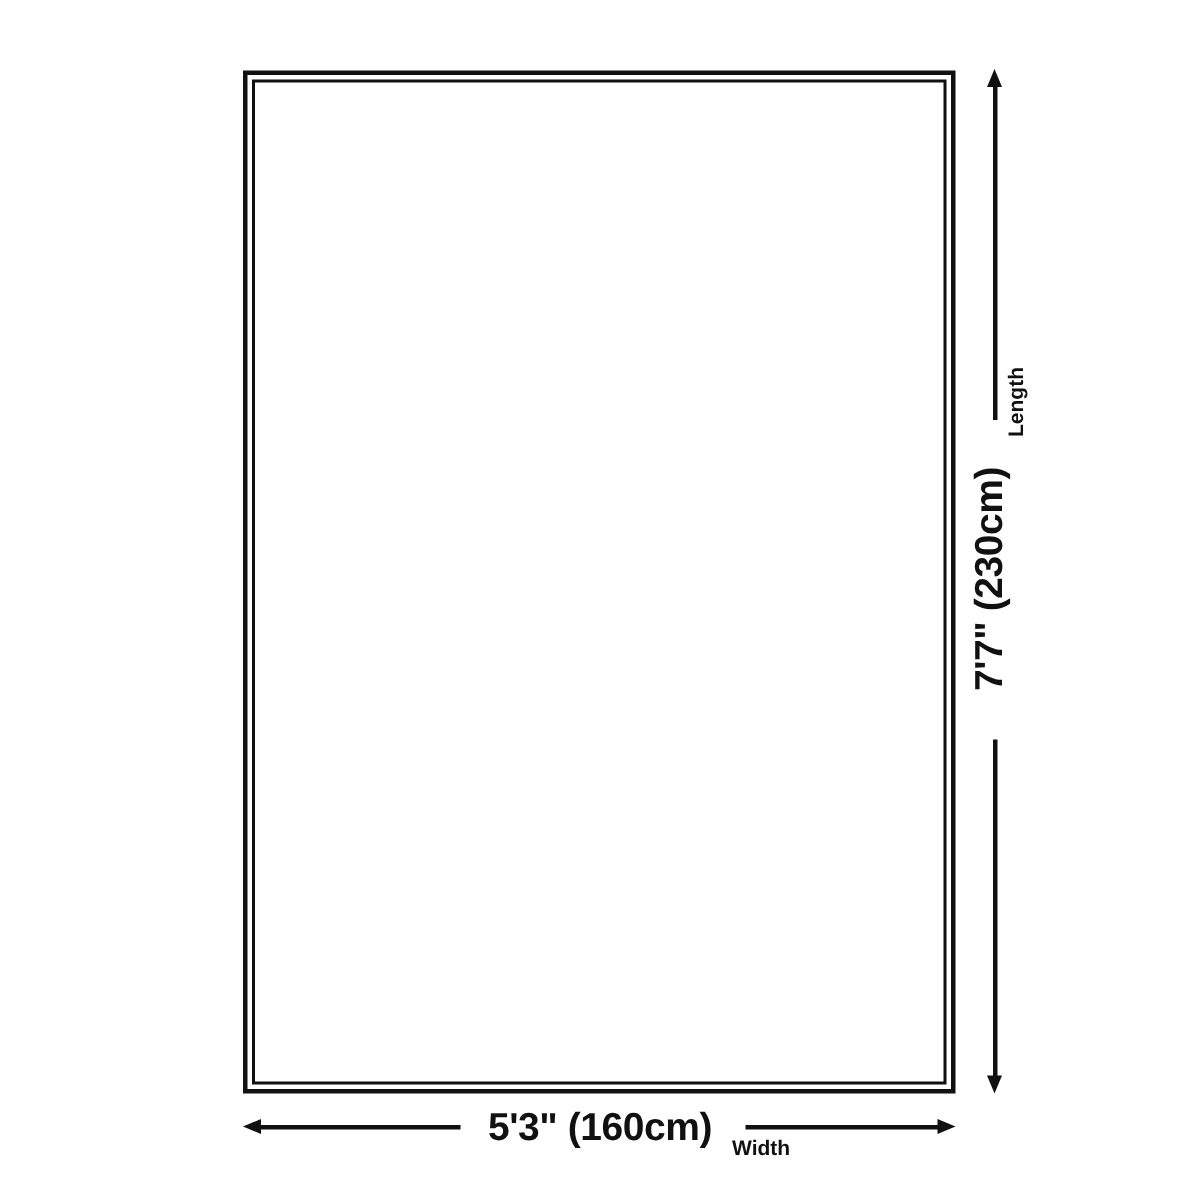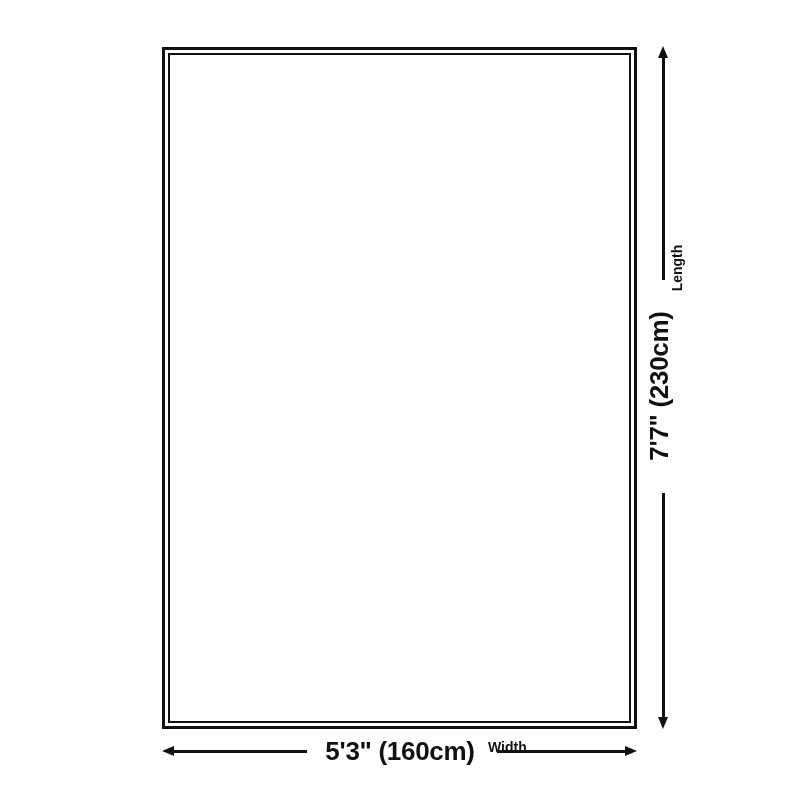--- a/index.html
+++ b/index.html
@@ -94,21 +94,21 @@
   }
   .length-value {
     left: 659px; top: 386px;
     transform: translate(-50%, -50%) rotate(-90deg);
   }
   .width-value {
     left: 400px; top: 751px;
     transform: translate(-50%, -50%);
   }
   .width-label {
-    left: 488px; top: 740px;
+    left: 488px; top: 758px;
   }
 </style>
 </head>
 <body>
 
 <div class="stage">
 
   <div class="rug">
     <div class="rug-inner"></div>
   </div>

